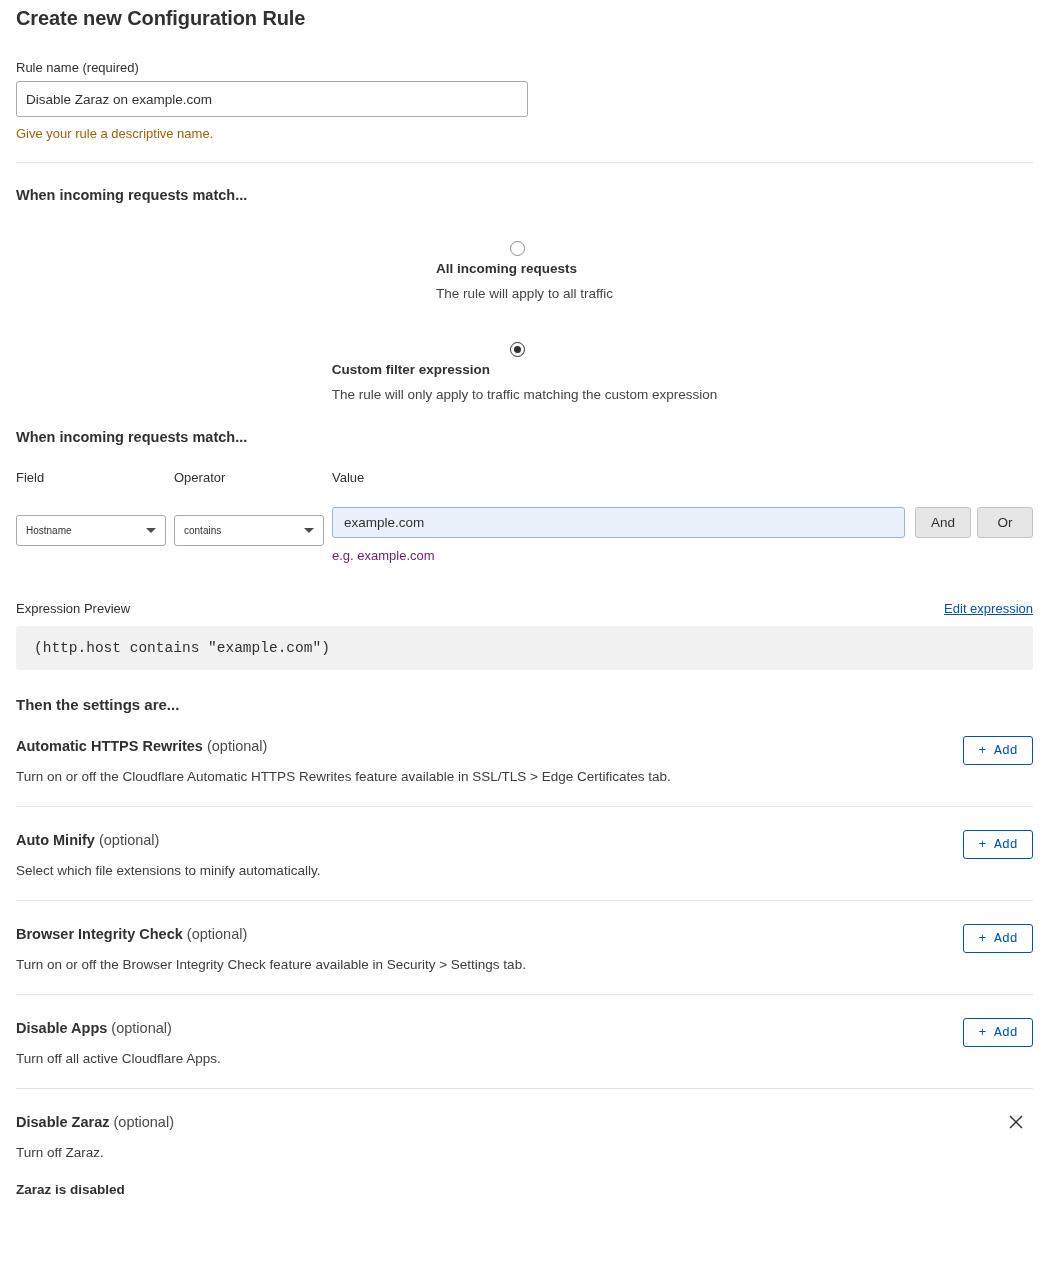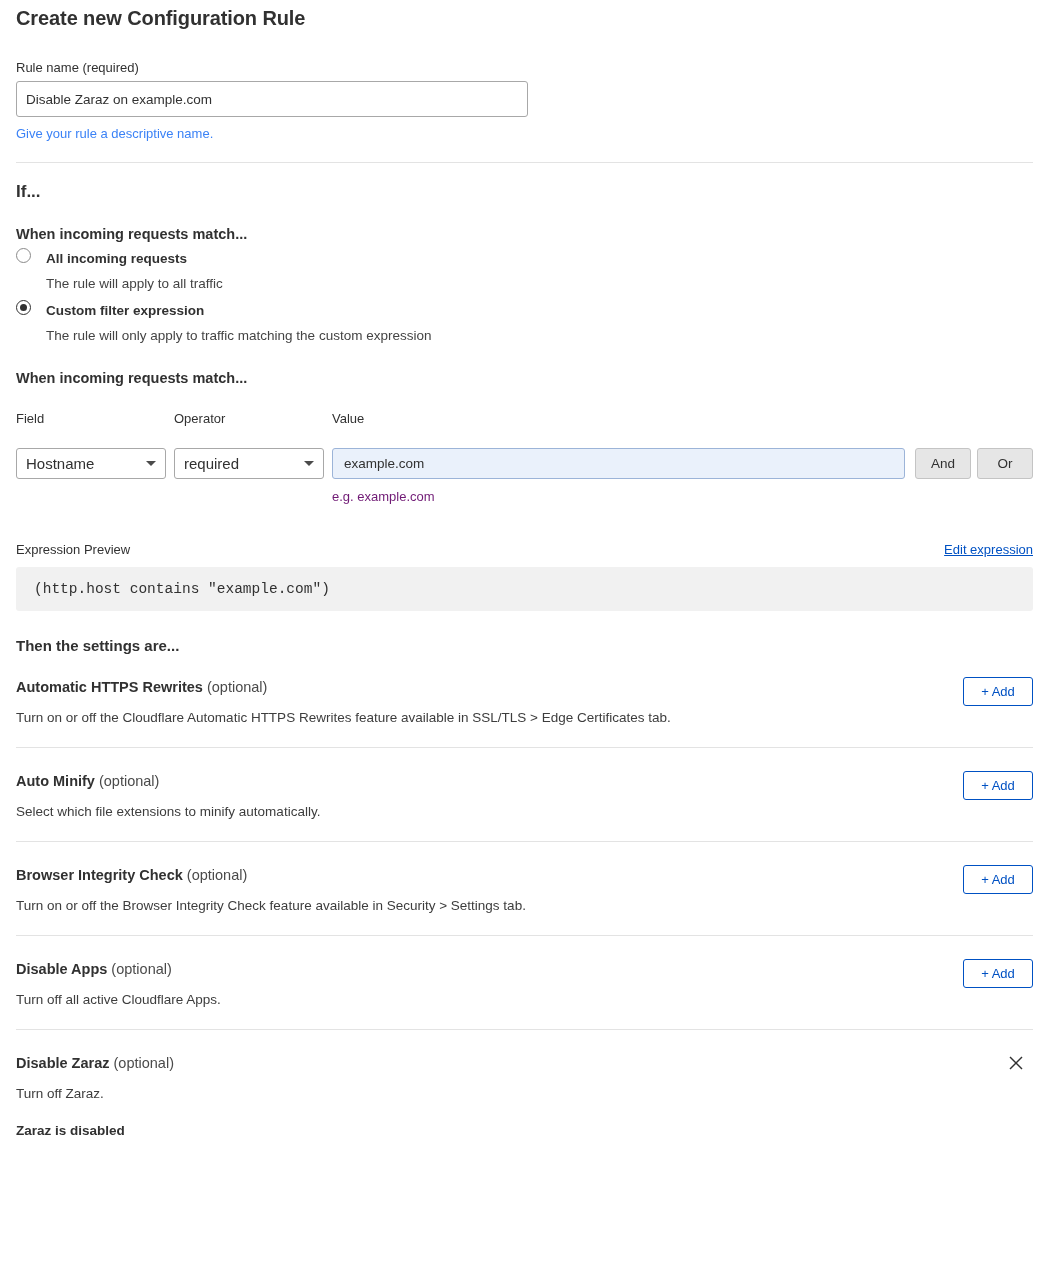--- a/index.html
+++ b/index.html
@@ -41,21 +41,21 @@
     padding: 16px 9px;
     font-size: 13.5px;
     font-family: "Liberation Sans", sans-serif;
     color: #313131;
     background: #fff;
     outline: none;
     display: block;
   }
   .help-text {
     font-size: 13px;
-    color: #3b82f6;
+    color: #a16207;
     margin-top: 9px;
   }
   .divider {
     border: none;
     border-top: 1px solid #e3e3e3;
     margin: 21px 0 0 0;
   }
   .section-head {
     font-size: 17px;
     font-weight: bold;
@@ -63,22 +63,23 @@
     color: #313131;
   }
   .sub-head {
     font-size: 14.5px;
     font-weight: bold;
     margin-top: 24px;
     color: #313131;
   }
   .radio-row {
     display: flex;
-    align-items: flex-start;
-    margin-top: 4px;
+    align-items: center;
+    margin-top: 36px;
+    flex-direction: column;
   }
   .radio {
     width: 15px;
     height: 15px;
     border: 1px solid #8a8a8a;
     border-radius: 50%;
     background: #fff;
     margin-right: 15px;
     margin-top: 2px;
     flex: 0 0 auto;
@@ -121,25 +122,26 @@
   .filter-row {
     display: flex;
     align-items: flex-start;
   }
   .select {
     position: relative;
     height: 31px;
     border: 1px solid #a8a8a8;
     border-radius: 3px;
     background: #fff;
-    font-size: 15px;
+    font-size: 10px;
     color: #313131;
     display: flex;
     align-items: center;
     padding: 0 24px 0 9px;
+    margin-top: 8px;
   }
   .select.field-select { width: 150px; margin-right: 8px; }
   .select.operator-select { width: 150px; margin-right: 8px; }
   .caret {
     position: absolute;
     right: 9px;
     top: 50%;
     margin-top: -2px;
     width: 0; height: 0;
     border-left: 5px solid transparent;
@@ -232,21 +234,21 @@
     position: absolute;
     right: 0;
     top: 23px;
     width: 70px;
     height: 29px;
     border: 1px solid #0051c3;
     border-radius: 3px;
     background: #fff;
     color: #0051c3;
     font-size: 13px;
-    font-family: Liberation Sans, sans-serif;
+    font-family: Liberation Mono, monospace;
     cursor: pointer;
   }
   .close-btn {
     position: absolute;
     right: 6px;
     top: 22px;
     width: 22px;
     height: 22px;
     cursor: pointer;
     color: #313131;
@@ -264,21 +266,20 @@
 <div class="page">
 
   <h1 class="page-title">Create new Configuration Rule</h1>
 
   <div class="field-label">Rule name (required)</div>
   <input class="rule-name-input" type="text" value="Disable Zaraz on example.com" style="">
   <div class="help-text">Give your rule a descriptive name.</div>
 
   <hr class="divider">
 
-  <div class="section-head">If...</div>
 
   <div class="sub-head">When incoming requests match...</div>
 
   <div class="radio-row">
     <span class="radio"></span>
     <span class="radio-texts">
       <span class="radio-title">All incoming requests</span>
       <div class="radio-desc">The rule will apply to all traffic</div>
     </span>
   </div>
@@ -298,21 +299,21 @@
       <div class="lbl-field">Field</div>
       <div class="lbl-operator">Operator</div>
       <div class="lbl-value">Value</div>
     </div>
     <div class="filter-row">
       <div class="select field-select">
         <span>Hostname</span>
         <span class="caret"></span>
       </div>
       <div class="select operator-select">
-        <span>required</span>
+        <span>contains</span>
         <span class="caret"></span>
       </div>
       <div class="value-wrap">
         <input class="value-input" type="text" value="example.com" style="">
         <div class="value-help">e.g. example.com</div>
       </div>
       <button class="btn-grey btn-and">And</button>
       <button class="btn-grey btn-or">Or</button>
     </div>
   </div>

